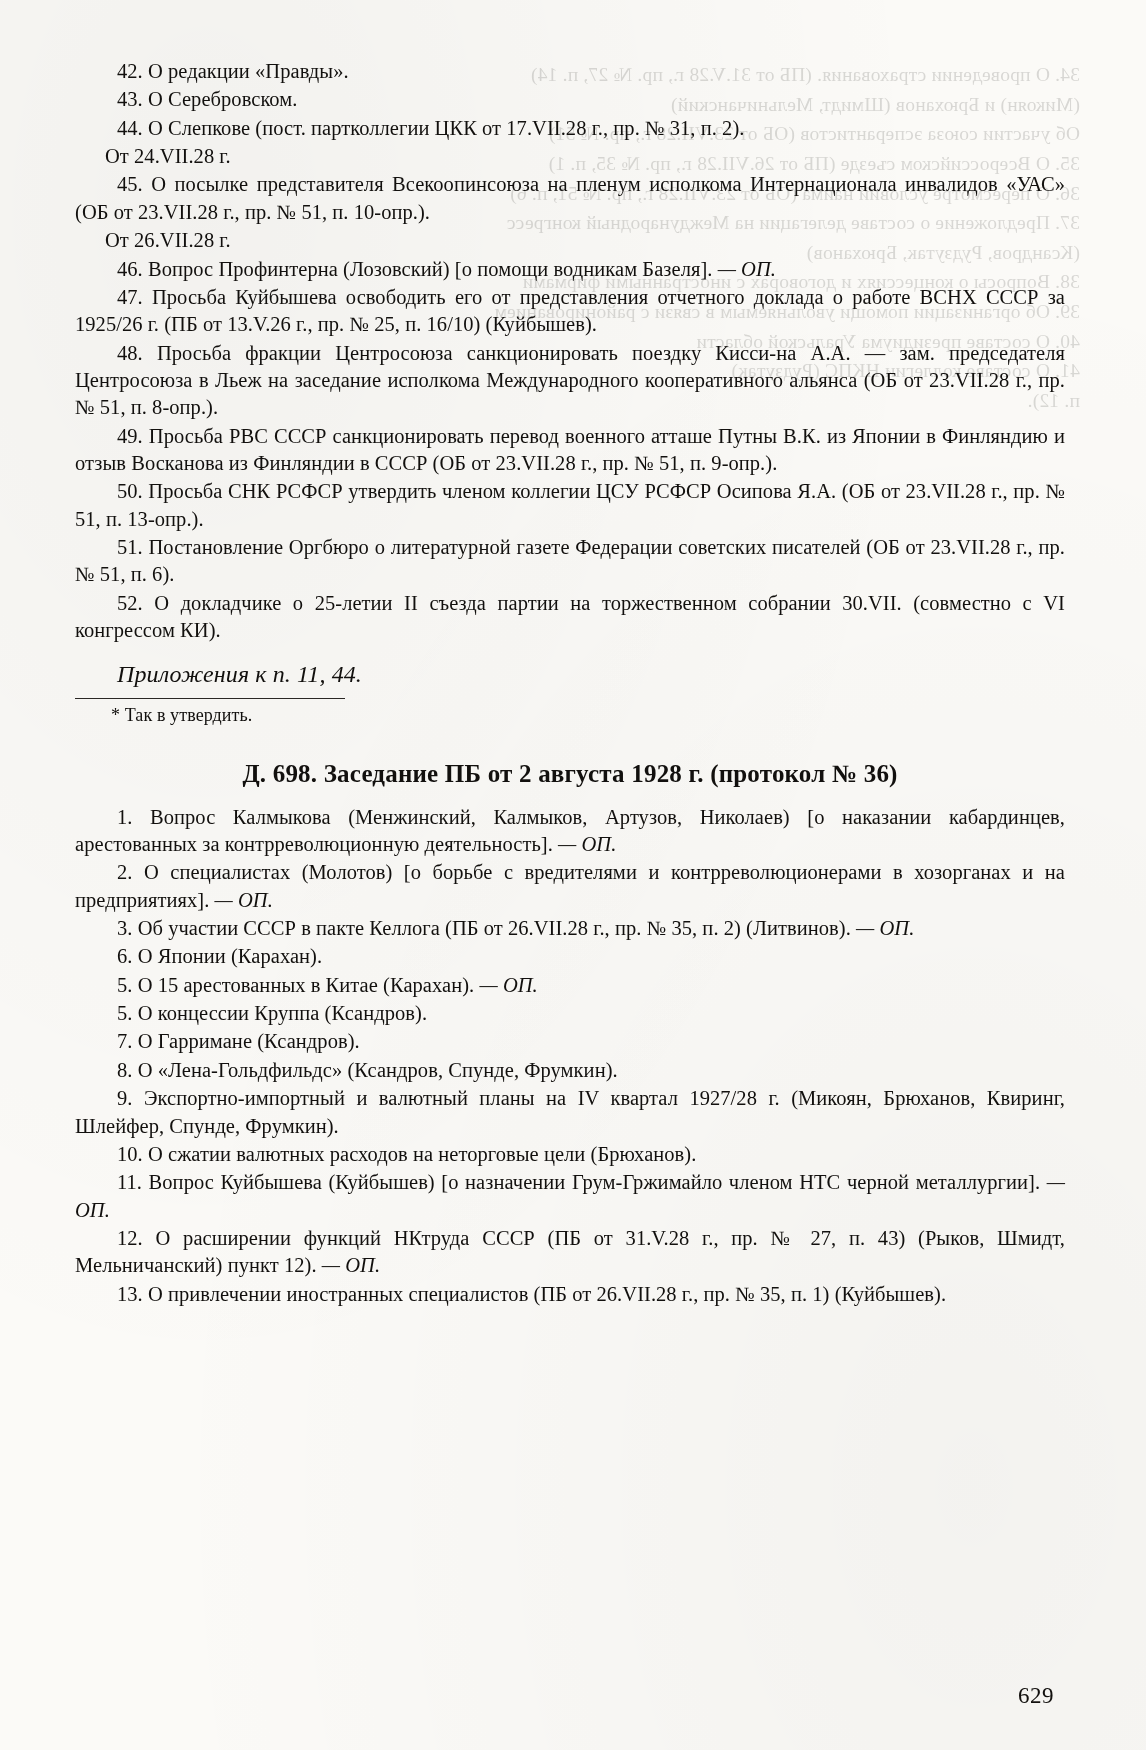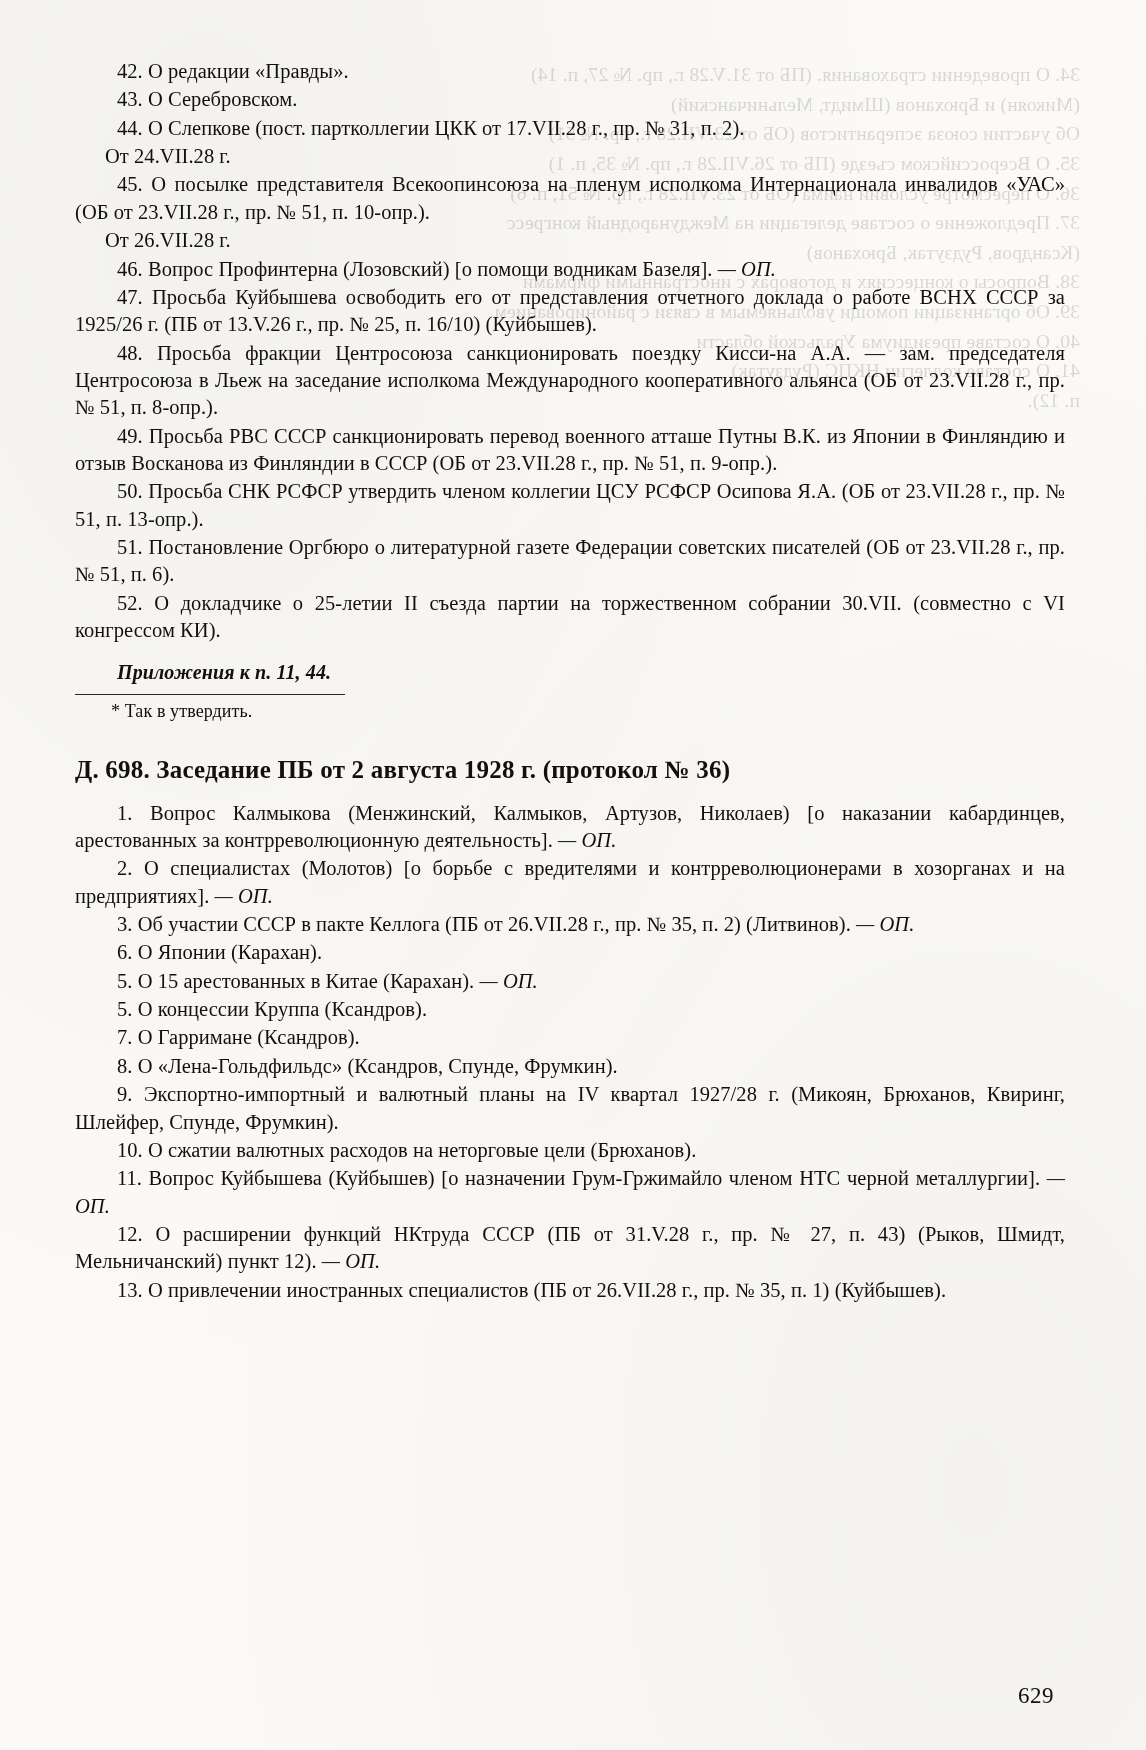--- a/index.html
+++ b/index.html
@@ -62,42 +62,42 @@
     text-indent: 42px;
     letter-spacing: 0.05px;
   }
   p.item.noindent {
     text-indent: 0;
   }
   .it { font-style: italic; }
 
   .appendix {
     margin: 16px 0 0 0;
-    font-size: 20px;
+    font-size: 24px;
     font-style: italic;
     text-indent: 42px;
     letter-spacing: 0.1px;
-    font-weight: bold;
   }
   .footnote-rule {
     width: 270px;
     height: 1px;
     background: #2a2724;
     margin: 10px 0 6px 0;
   }
   .footnote {
     margin: 0;
     font-size: 18px;
     text-indent: 36px;
     letter-spacing: 0.1px;
   }
   h2.section {
     margin: 34px 0 16px 0;
     font-size: 25px;
     font-weight: bold;
+    text-align: center;
     letter-spacing: 0.2px;
   }
   .page-number {
     position: absolute;
     right: 92px;
     bottom: 41px;
     font-size: 23px;
     letter-spacing: 0.5px;
   }
 </style>

